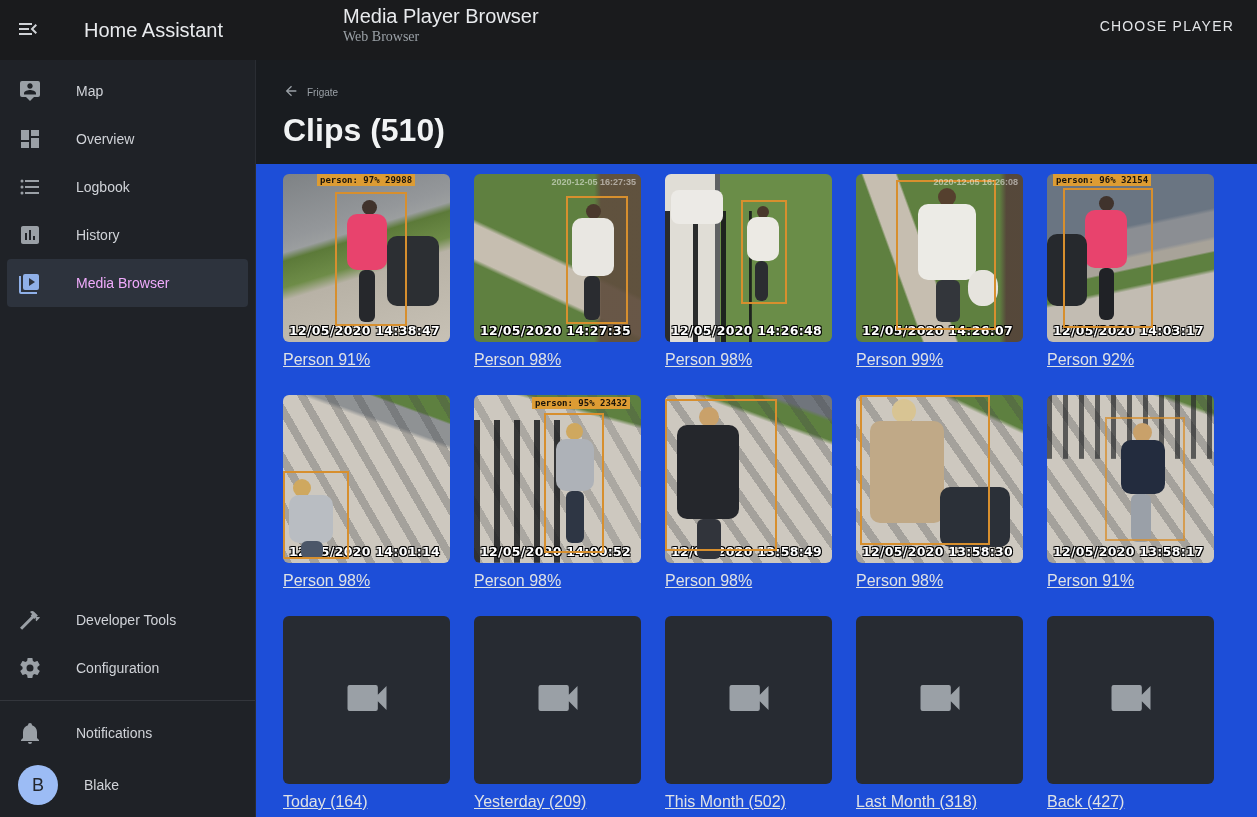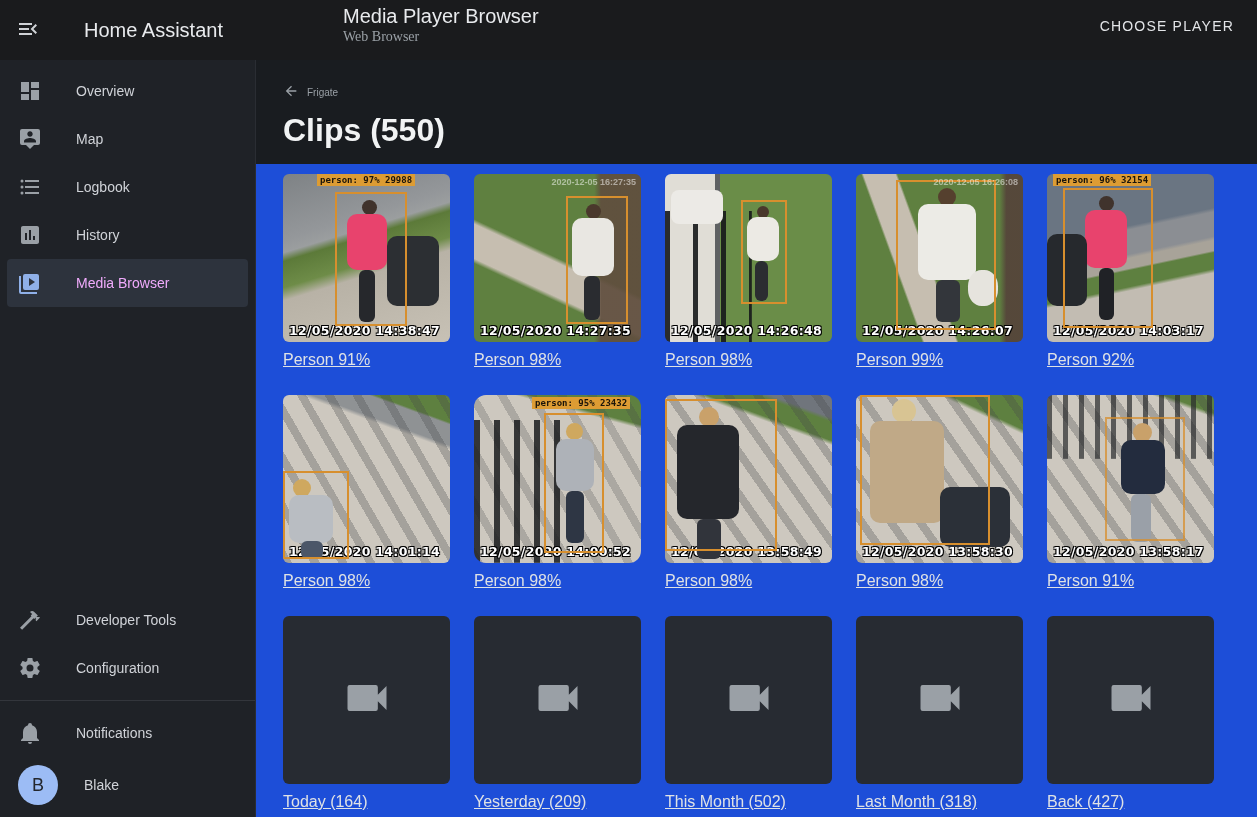--- a/index.html
+++ b/index.html
@@ -116,21 +116,21 @@
   .c5 .fig-body{display:block;left:38px;top:36px;width:42px;height:58px;background:#e8436d;}
   .c5 .fig-legs{display:block;left:52px;top:94px;width:15px;height:52px;background:#202226;}
   .c5 .prop{display:block;left:0;top:60px;width:40px;height:72px;background:#26292d;}
 
   .c6 .thumb{background:repeating-linear-gradient(60deg,rgba(70,72,74,.30) 0 8px,rgba(0,0,0,0) 8px 24px),linear-gradient(200deg,#5e8040 0 12%,#8f9294 13% 22%,#cdc8bf 24% 100%);}
   .c6 .bbox{left:0;top:76px;width:66px;height:88px;display:block;}
   .c6 .fig-head{display:block;left:10px;top:84px;width:18px;height:18px;background:#cfa85f;}
   .c6 .fig-body{display:block;left:6px;top:100px;width:44px;height:48px;background:#b9bdc2;}
   .c6 .fig-legs{display:block;left:18px;top:146px;width:22px;height:18px;background:#4b5668;}
 
-  .c7 .thumb{background:repeating-linear-gradient(90deg,rgba(26,28,30,.85) 0 6px,rgba(0,0,0,0) 6px 20px),repeating-linear-gradient(60deg,rgba(70,72,74,.25) 0 8px,rgba(0,0,0,0) 8px 26px),linear-gradient(195deg,#5e8040 0 14%,#cdc8bf 16% 100%);background-size:55% 85%,100% 100%,100% 100%;background-position:0 100%,0 0,0 0;background-repeat:no-repeat;border-radius:12px;}
+  .c7 .thumb{background:repeating-linear-gradient(90deg,rgba(26,28,30,.85) 0 6px,rgba(0,0,0,0) 6px 20px),repeating-linear-gradient(60deg,rgba(70,72,74,.25) 0 8px,rgba(0,0,0,0) 8px 26px),linear-gradient(195deg,#5e8040 0 14%,#cdc8bf 16% 100%);background-size:55% 85%,100% 100%,100% 100%;background-position:0 100%,0 0,0 0;background-repeat:no-repeat;}
   .c7 .bbox{left:70px;top:18px;width:60px;height:140px;display:block;}
   .c7 .det{display:block;top:2px;left:58px;}
   .c7 .fig-head{display:block;left:92px;top:28px;width:17px;height:17px;background:#cfa85f;}
   .c7 .fig-body{display:block;left:82px;top:44px;width:38px;height:52px;background:#aeb2b8;}
   .c7 .fig-legs{display:block;left:92px;top:96px;width:18px;height:52px;background:#2e3644;}
 
   .c8 .thumb{background:repeating-linear-gradient(55deg,rgba(70,72,74,.30) 0 8px,rgba(0,0,0,0) 8px 24px),linear-gradient(200deg,#70757c 0 10%,#5e8040 12% 20%,#cdc8bf 22% 100%);}
   .c8 .bbox{left:0;top:4px;width:112px;height:152px;display:block;}
   .c8 .fig-head{display:block;left:34px;top:12px;width:20px;height:20px;background:#c9a16a;}
   .c8 .fig-body{display:block;left:12px;top:30px;width:62px;height:94px;background:#25272c;}
@@ -168,32 +168,32 @@
   </div>
   <button class="choose-player">CHOOSE PLAYER</button>
 </header>
 
 <div class="shell">
   <aside class="sidebar">
     <nav id="sidebar-top">
         <div class="side-item">
     <span class="icn">
             <svg viewBox="0 0 24 24">
+              <path fill="currentColor" d="M20,2H4A2,2 0 0,0 2,4V16A2,2 0 0,0 4,18H8L12,22L16,18H20A2,2 0 0,0 22,16V4A2,2 0 0,0 20,2M12,4.3C13.5,4.3 14.7,5.52 14.7,7C14.7,8.5 13.5,9.71 12,9.71C10.5,9.71 9.29,8.5 9.29,7C9.29,5.52 10.5,4.3 12,4.3M18,15.59H6V14.19C6,12.19 10,11.09 12,11.09C14,11.09 18,12.19 18,14.19V15.59Z"></path>
+            </svg>
+          </span>
+    <span class="lbl">Map</span>
+  </div>
+        <div class="side-item">
+    <span class="icn">
+            <svg viewBox="0 0 24 24">
               <path fill="currentColor" d="M13,3V9H21V3M13,21H21V11H13M3,21H11V15H3M3,13H11V3H3"></path>
             </svg>
           </span>
     <span class="lbl">Overview</span>
-  </div>
-        <div class="side-item">
-    <span class="icn">
-            <svg viewBox="0 0 24 24">
-              <path fill="currentColor" d="M20,2H4A2,2 0 0,0 2,4V16A2,2 0 0,0 4,18H8L12,22L16,18H20A2,2 0 0,0 22,16V4A2,2 0 0,0 20,2M12,4.3C13.5,4.3 14.7,5.52 14.7,7C14.7,8.5 13.5,9.71 12,9.71C10.5,9.71 9.29,8.5 9.29,7C9.29,5.52 10.5,4.3 12,4.3M18,15.59H6V14.19C6,12.19 10,11.09 12,11.09C14,11.09 18,12.19 18,14.19V15.59Z"></path>
-            </svg>
-          </span>
-    <span class="lbl">Map</span>
   </div>
         <div class="side-item">
     <span class="icn">
             <svg viewBox="0 0 24 24">
               <path fill="currentColor" d="M7,5H21V7H7V5M7,13V11H21V13H7M4,4.5A1.5,1.5 0 0,1 5.5,6A1.5,1.5 0 0,1 4,7.5A1.5,1.5 0 0,1 2.5,6A1.5,1.5 0 0,1 4,4.5M4,10.5A1.5,1.5 0 0,1 5.5,12A1.5,1.5 0 0,1 4,13.5A1.5,1.5 0 0,1 2.5,12A1.5,1.5 0 0,1 4,10.5M7,19V17H21V19H7M4,16.5A1.5,1.5 0 0,1 5.5,18A1.5,1.5 0 0,1 4,19.5A1.5,1.5 0 0,1 2.5,18A1.5,1.5 0 0,1 4,16.5Z"></path>
             </svg>
           </span>
     <span class="lbl">Logbook</span>
   </div>
         <div class="side-item">
@@ -250,21 +250,21 @@
   <main class="main">
     <div class="media-header">
       <div class="breadcrumb">
         <span>
           <svg viewBox="0 0 24 24" width="16" height="16">
               <path fill="currentColor" d="M20,11V13H8L13.5,18.5L12.08,19.92L4.16,12L12.08,4.08L13.5,5.5L8,11H20Z"></path>
             </svg>
         </span>
         <span>Frigate</span>
       </div>
-      <h1 class="media-title">Clips (550)</h1>
+      <h1 class="media-title">Clips (510)</h1>
     </div>
     <div class="media-body">
       <div class="grid" id="media-grid">
           <div class="card c1">
     <div class="thumb">
       <span class="det">person: 97% 29988</span>
 
       <i class="bbox"></i>
       <i class="fig-head"></i>
       <i class="fig-body"></i>

